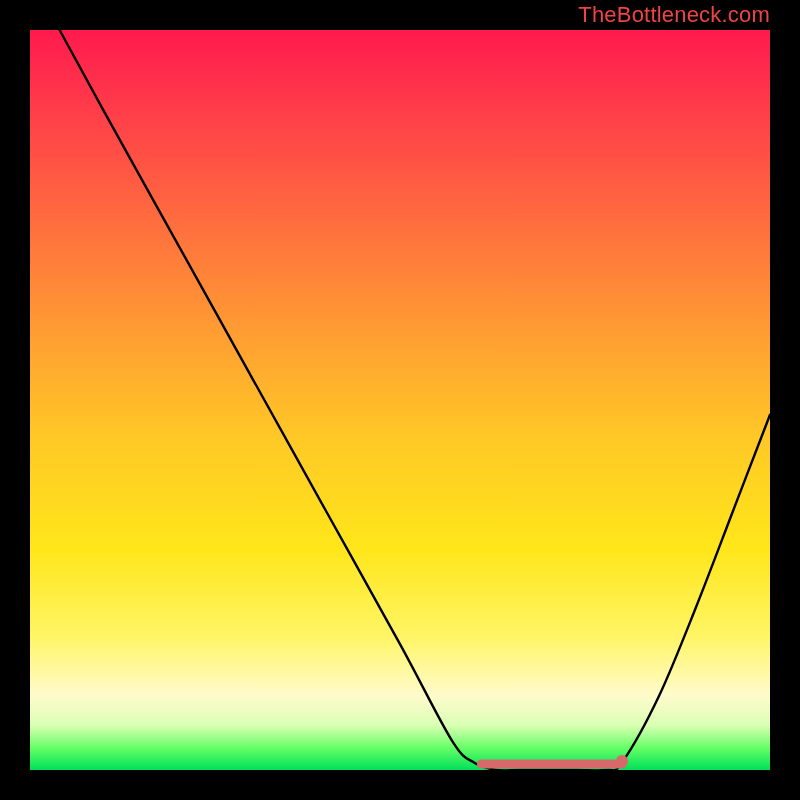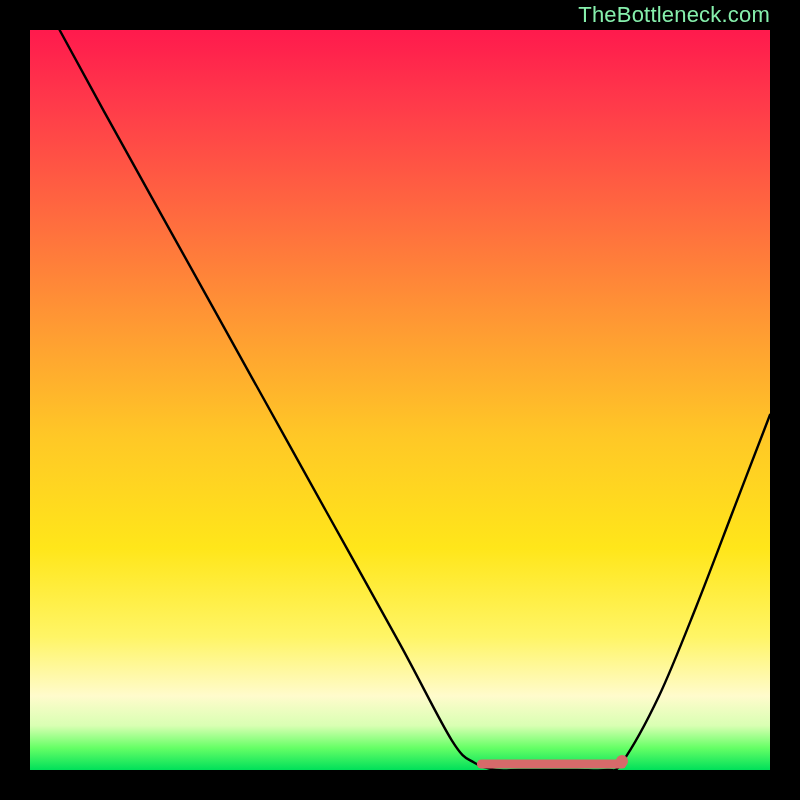--- a/index.html
+++ b/index.html
@@ -38,21 +38,21 @@
       #fffbcc 90%,
       #d9ffb3 94%,
       #66ff66 97%,
       #00e05a 100%
     );
   }
   .watermark {
     position: absolute;
     top: 2px;
     right: 30px;
-    color: #86efac;
+    color: #ef4444;
     font-size: 22px;
     font-weight: 500;
     letter-spacing: 0.2px;
     user-select: none;
   }
   svg.curve {
     position: absolute;
     top: 0;
     left: 0;
     width: 740px;

